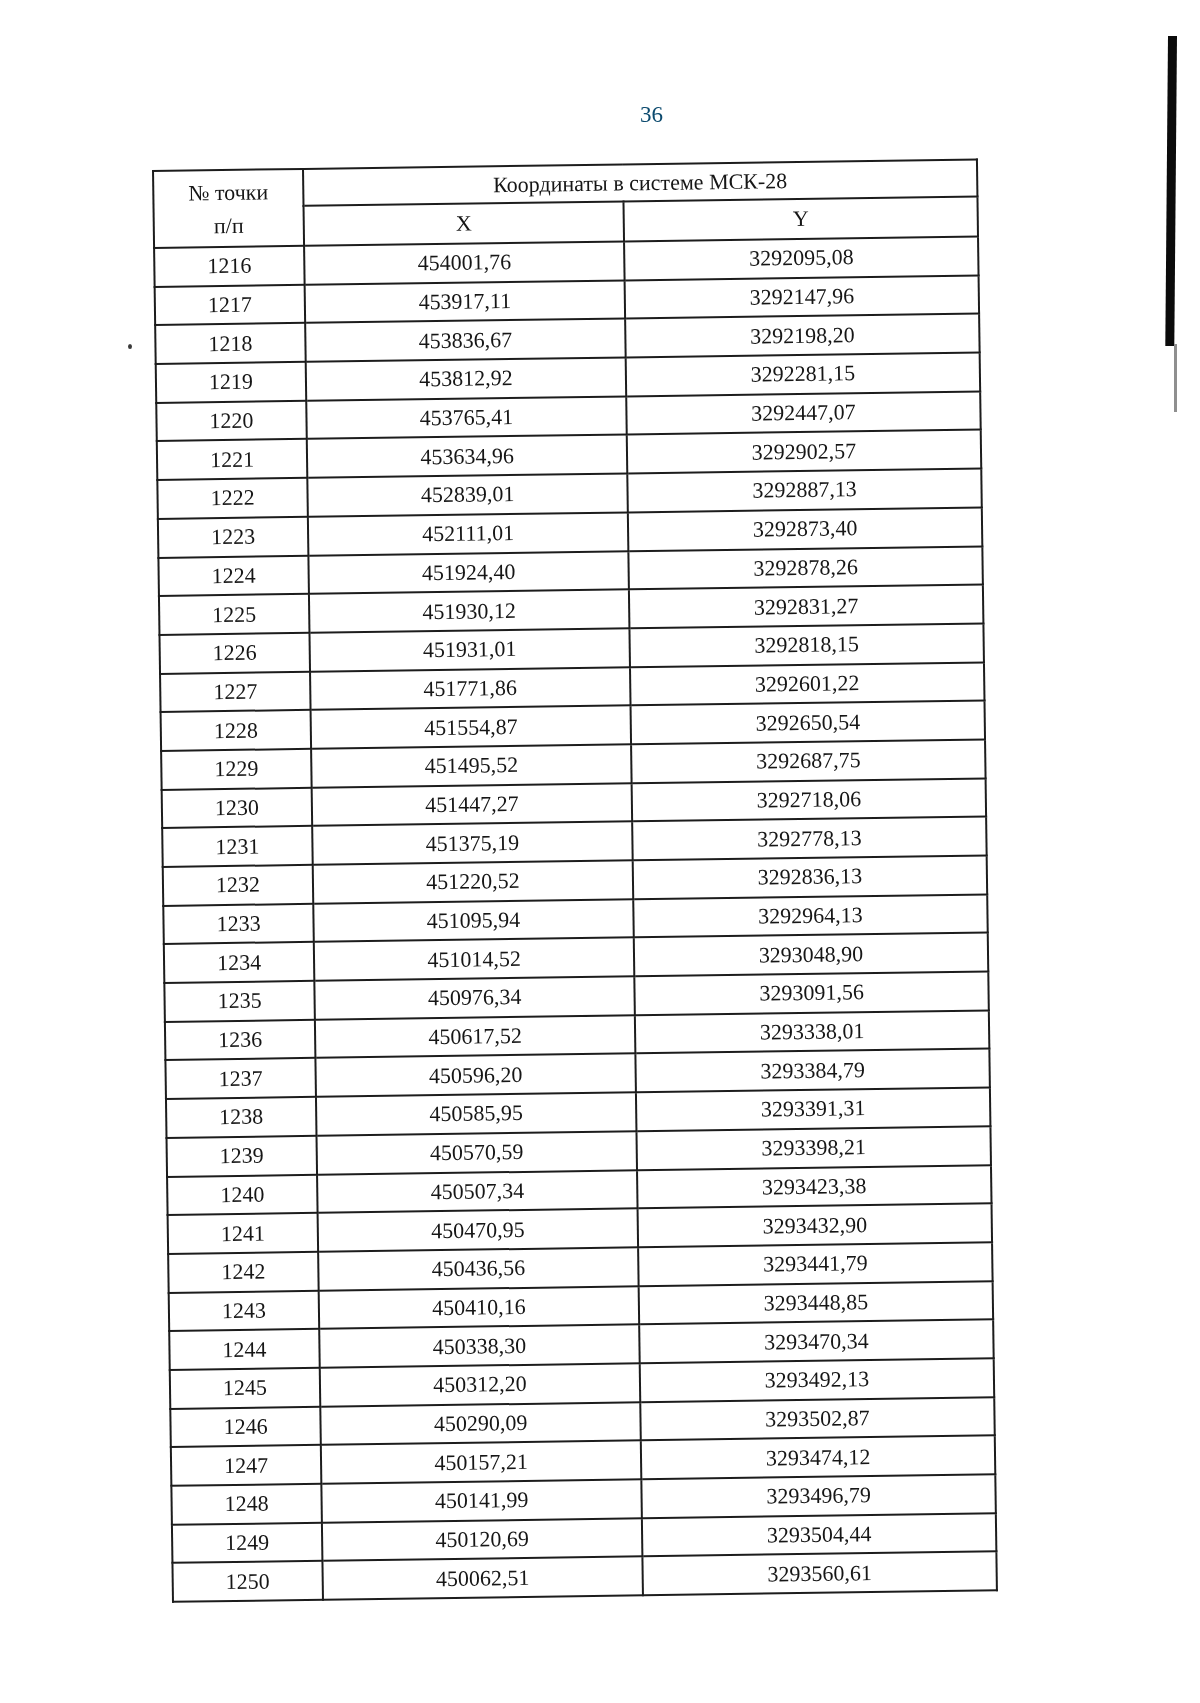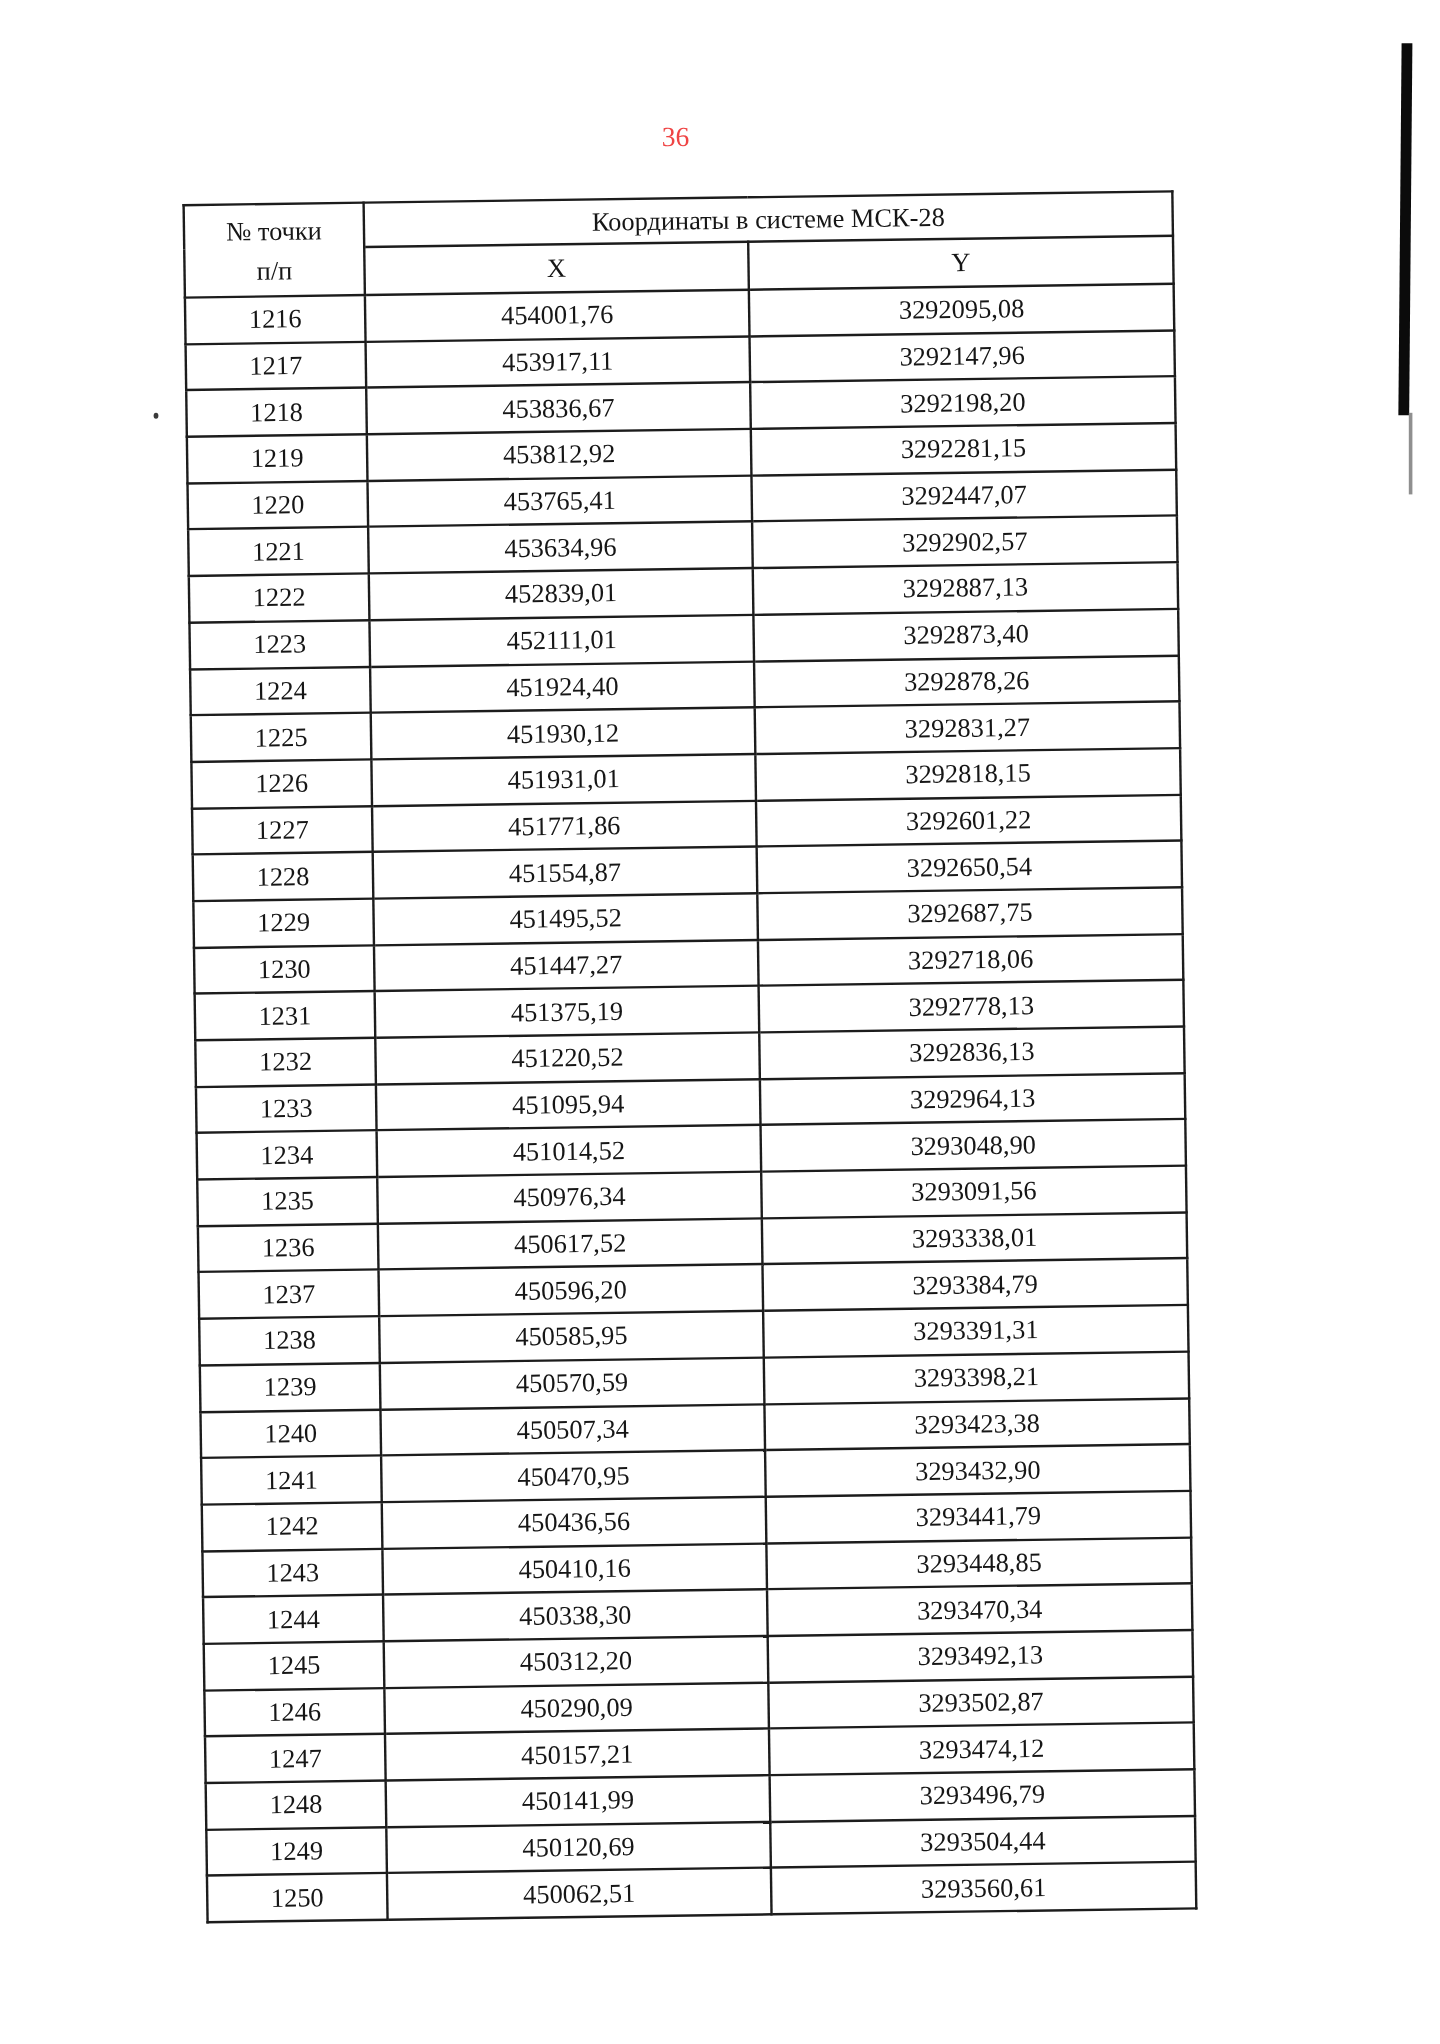--- a/index.html
+++ b/index.html
@@ -16,23 +16,23 @@
     position: relative;
     width: 1200px;
     height: 1703px;
     background: #ffffff;
   }
   .page-number {
     position: absolute;
     top: 102px;
     left: 463px;
     width: 200px;
-    text-align: center;
+    text-align: right;
     font-size: 23px;
-    color: #ef4444;
+    color: #0c4a6e;
   }
   
   .scan-bar {
     position: absolute;
     left: 1168px;
     top: 36px;
     width: 9px;
     height: 310px;
     background: #0b0b0b;
     transform: rotate(0.5deg);

